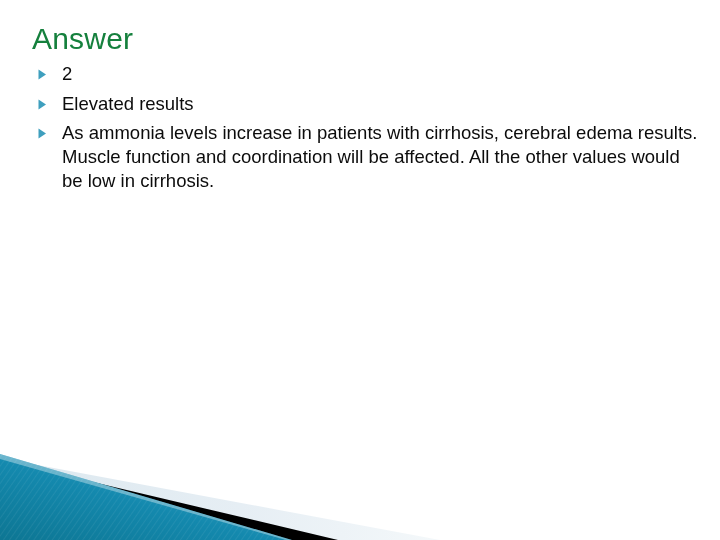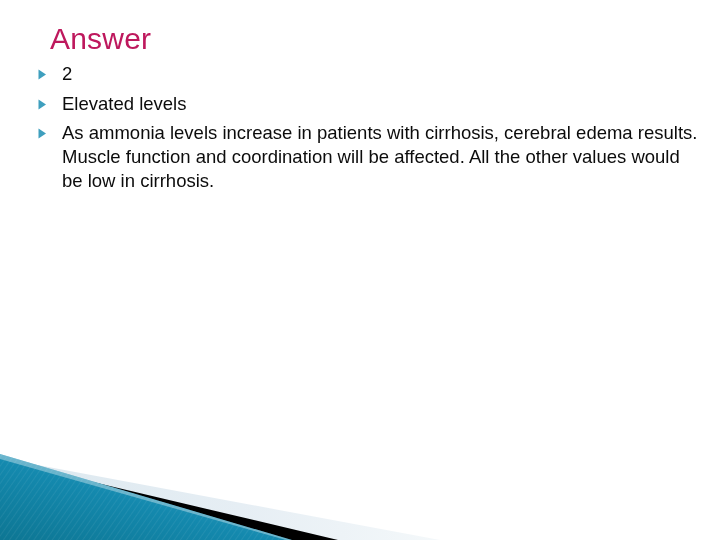--- a/index.html
+++ b/index.html
@@ -14,25 +14,25 @@
     position: relative;
     width: 720px;
     height: 540px;
     background: #ffffff;
     overflow: hidden;
   }
 
   
   .slide-title {
     position: absolute;
-    left: 50px;
+    left: 32px;
     top: 22px;
     font-size: 30px;
     font-weight: normal;
-    color: #be185d;
+    color: #15803d;
     letter-spacing: 0.2px;
     line-height: 1.1;
     white-space: nowrap;
   }
 
   
   .body-area {
     position: absolute;
     left: 38px;
     top: 62px;
@@ -95,21 +95,21 @@
       </span>
       <span class="bullet-text short">2</span>
     </div>
 
     <div class="bullet-row">
       <span class="bullet-marker">
         <svg width="9" height="11" viewBox="0 0 9 11" aria-hidden="true">
           <polygon points="0.5,0.5 8,5.5 0.5,10.5" fill="#3f9fbe"></polygon>
         </svg>
       </span>
-      <span class="bullet-text short">Elevated levels</span>
+      <span class="bullet-text short">Elevated results</span>
     </div>
 
     <div class="bullet-row spaced">
       <span class="bullet-marker">
         <svg width="9" height="11" viewBox="0 0 9 11" aria-hidden="true">
           <polygon points="0.5,0.5 8,5.5 0.5,10.5" fill="#3f9fbe"></polygon>
         </svg>
       </span>
       <span class="bullet-text">As ammonia levels increase in patients with cirrhosis, cerebral edema results. Muscle function and coordination will be affected. All the other values would be low in cirrhosis.</span>
     </div>

